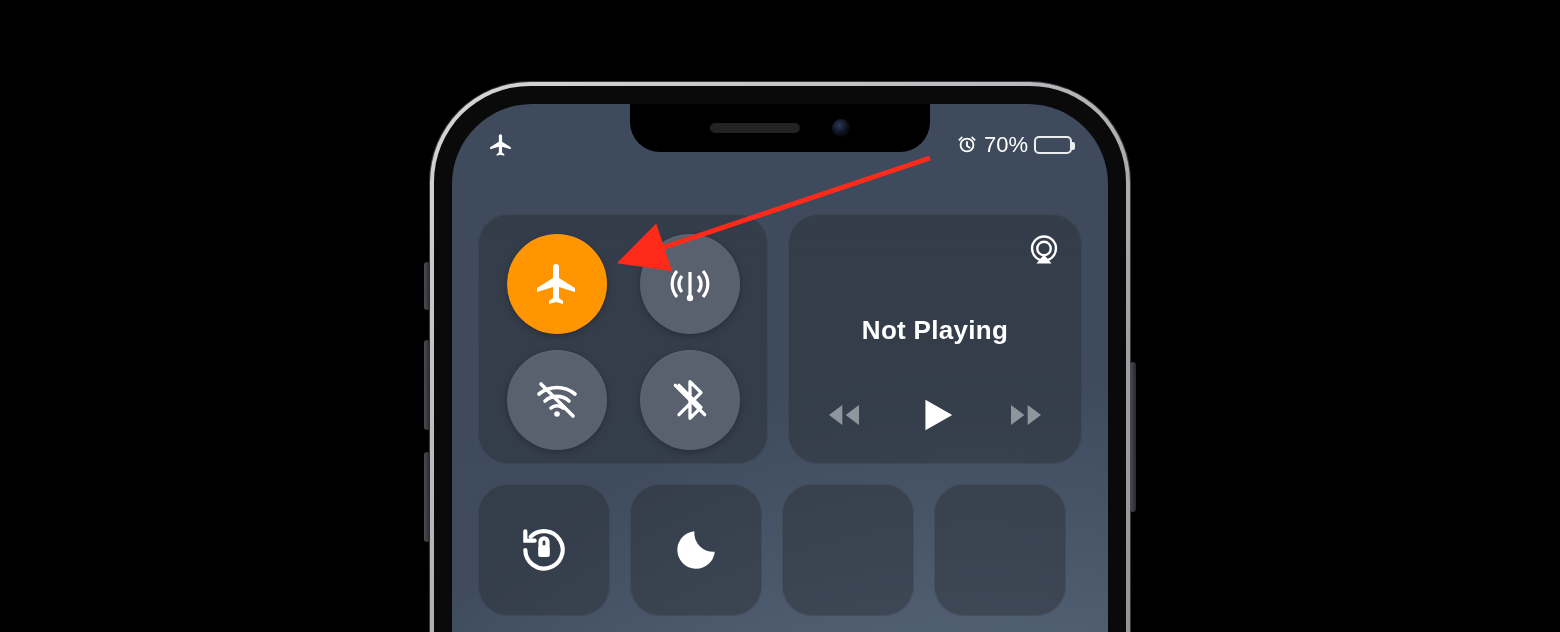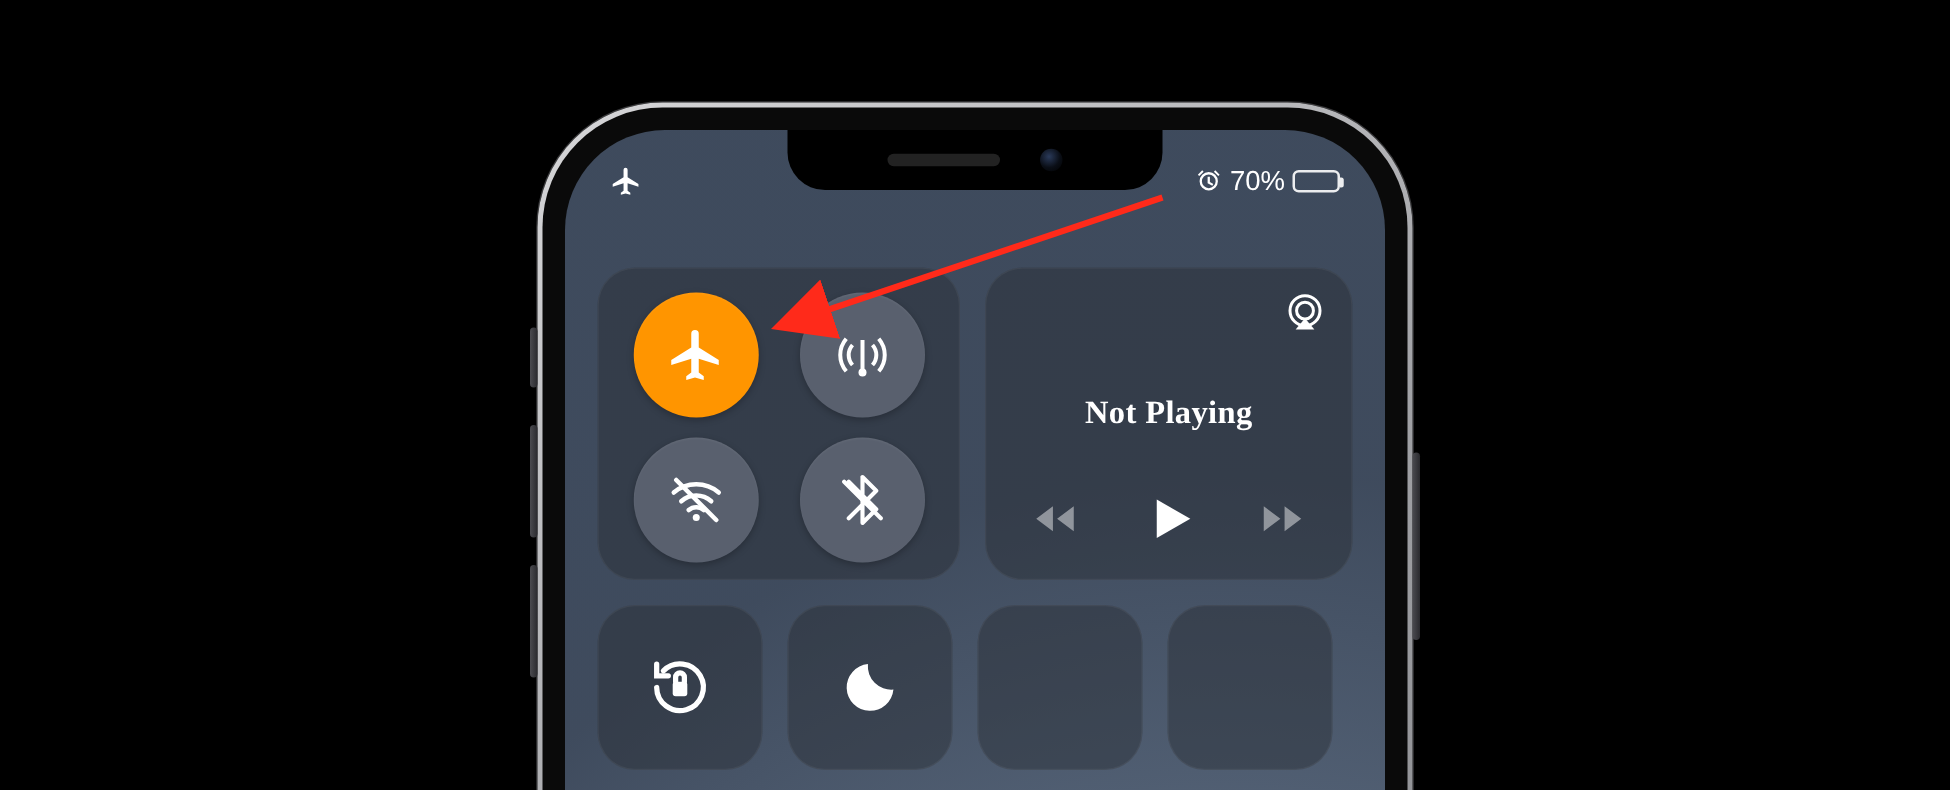--- a/index.html
+++ b/index.html
@@ -120,21 +120,21 @@
   }
 
   
   .cc {
     position: absolute;
     top: 110px; left: 26px; right: 26px;
     display: flex;
     flex-direction: column;
     gap: 20px;
   }
-  .cc-row { display:flex; gap:20px;font-family:Liberation Serif, serif; }
+  .cc-row { display:flex; gap:20px; }
   .card {
     background: rgba(40,44,52,0.45);
     border-radius: 30px;
     box-shadow: inset 0 0 0 1px rgba(255,255,255,0.05);
   }
   .card-conn {
     width: 290px; height: 250px;
     padding: 20px;
     display:grid;
     grid-template-columns: 1fr 1fr;

